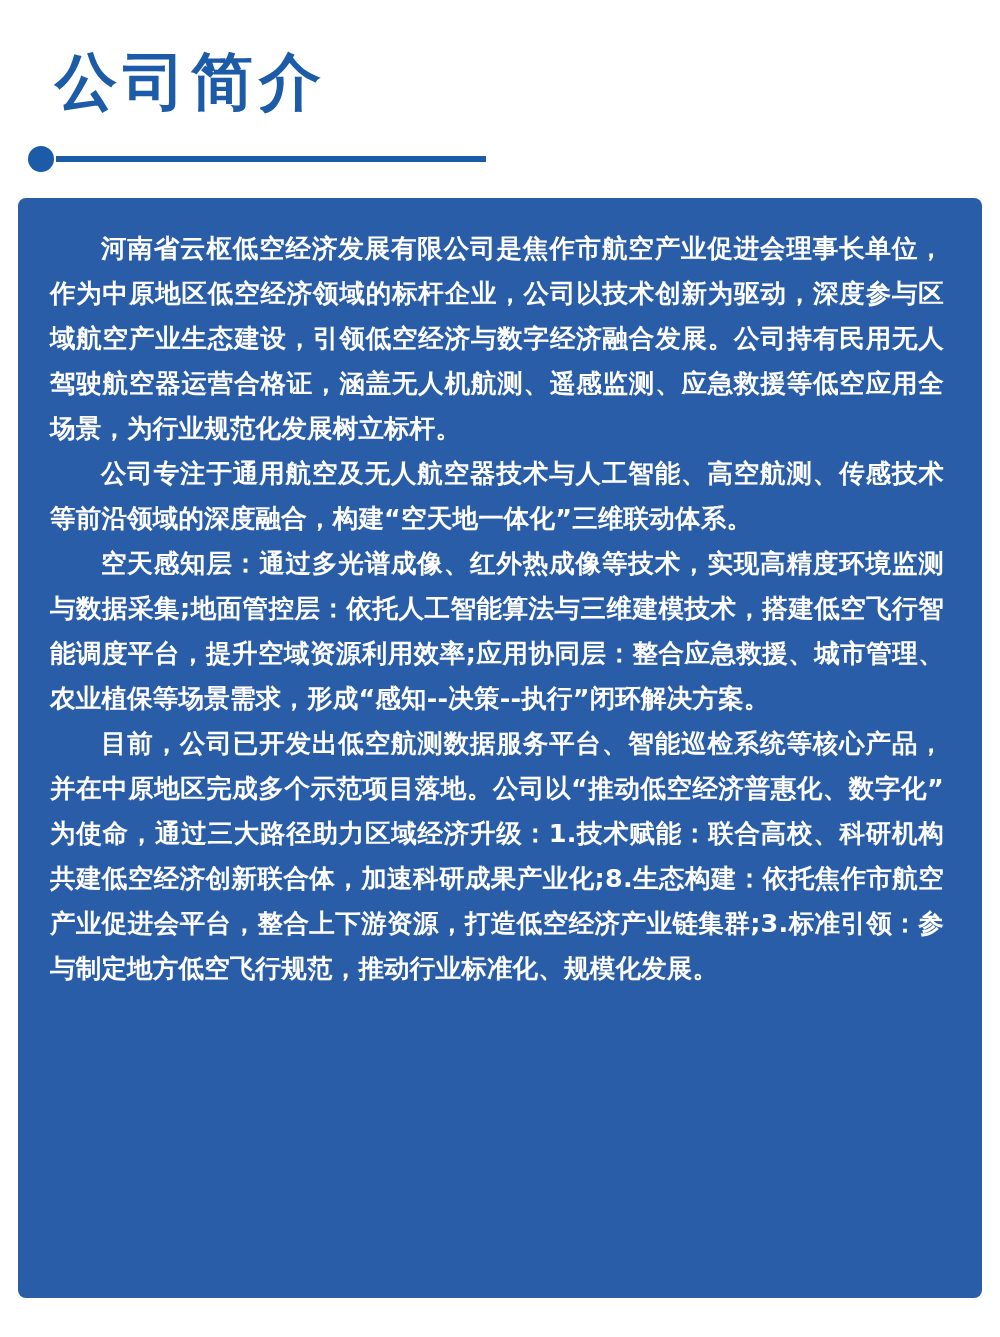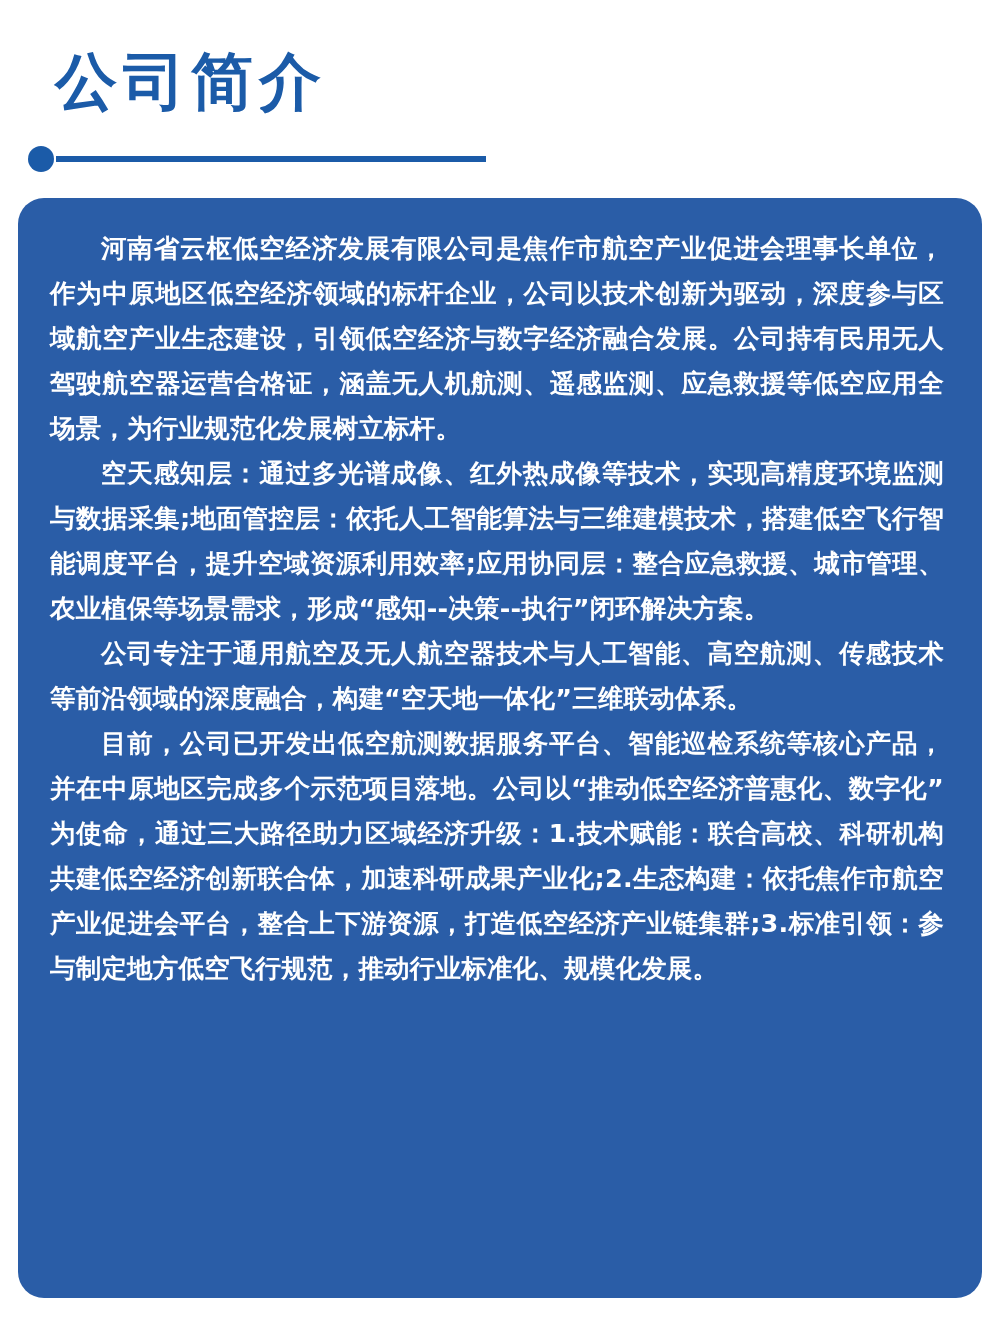--- a/index.html
+++ b/index.html
@@ -57,21 +57,21 @@
     background: #1b5ba8;
   }
   
   .body-card {
     position: absolute;
     left: 18px;
     top: 198px;
     width: 964px;
     height: 1100px;
     background: #2a5da7;
-    border-radius: 26px;
+    border-radius: 8px;
     box-sizing: border-box;
     padding: 28px 38px 30px 32px;
   }
   .body-text {
     color: #ffffff;
     font-size: 25.5px;
     line-height: 45px;
     text-align: justify;
     text-justify: inter-ideograph;
     font-weight: bold;
@@ -90,19 +90,19 @@
 
   <div class="title-wrap">
     <div class="page-title">公司简介</div>
     <div class="title-rule"></div>
     <div class="title-dot"></div>
   </div>
 
   <div class="body-card">
     <div class="body-text">
       <p>河南省云枢低空经济发展有限公司是焦作市航空产业促进会理事长单位，作为中原地区低空经济领域的标杆企业，公司以技术创新为驱动，深度参与区域航空产业生态建设，引领低空经济与数字经济融合发展。公司持有民用无人驾驶航空器运营合格证，涵盖无人机航测、遥感监测、应急救援等低空应用全场景，为行业规范化发展树立标杆。</p>
+      <p>公司专注于通用航空及无人航空器技术与人工智能、高空航测、传感技术等前沿领域的深度融合，构建“空天地一体化”三维联动体系。</p>
       <p>空天感知层：通过多光谱成像、红外热成像等技术，实现高精度环境监测与数据采集;地面管控层：依托人工智能算法与三维建模技术，搭建低空飞行智能调度平台，提升空域资源利用效率;应用协同层：整合应急救援、城市管理、农业植保等场景需求，形成“感知--决策--执行”闭环解决方案。</p>
-      <p>公司专注于通用航空及无人航空器技术与人工智能、高空航测、传感技术等前沿领域的深度融合，构建“空天地一体化”三维联动体系。</p>
-      <p>目前，公司已开发出低空航测数据服务平台、智能巡检系统等核心产品，并在中原地区完成多个示范项目落地。公司以“推动低空经济普惠化、数字化”为使命，通过三大路径助力区域经济升级：1.技术赋能：联合高校、科研机构共建低空经济创新联合体，加速科研成果产业化;2.生态构建：依托焦作市航空产业促进会平台，整合上下游资源，打造低空经济产业链集群;3.标准引领：参与制定地方低空飞行规范，推动行业标准化、规模化发展。</p>
+      <p>目前，公司已开发出低空航测数据服务平台、智能巡检系统等核心产品，并在中原地区完成多个示范项目落地。公司以“推动低空经济普惠化、数字化”为使命，通过三大路径助力区域经济升级：1.技术赋能：联合高校、科研机构共建低空经济创新联合体，加速科研成果产业化;8.生态构建：依托焦作市航空产业促进会平台，整合上下游资源，打造低空经济产业链集群;3.标准引领：参与制定地方低空飞行规范，推动行业标准化、规模化发展。</p>
     </div>
   </div>
 
 </div>
 
 </body></html>

